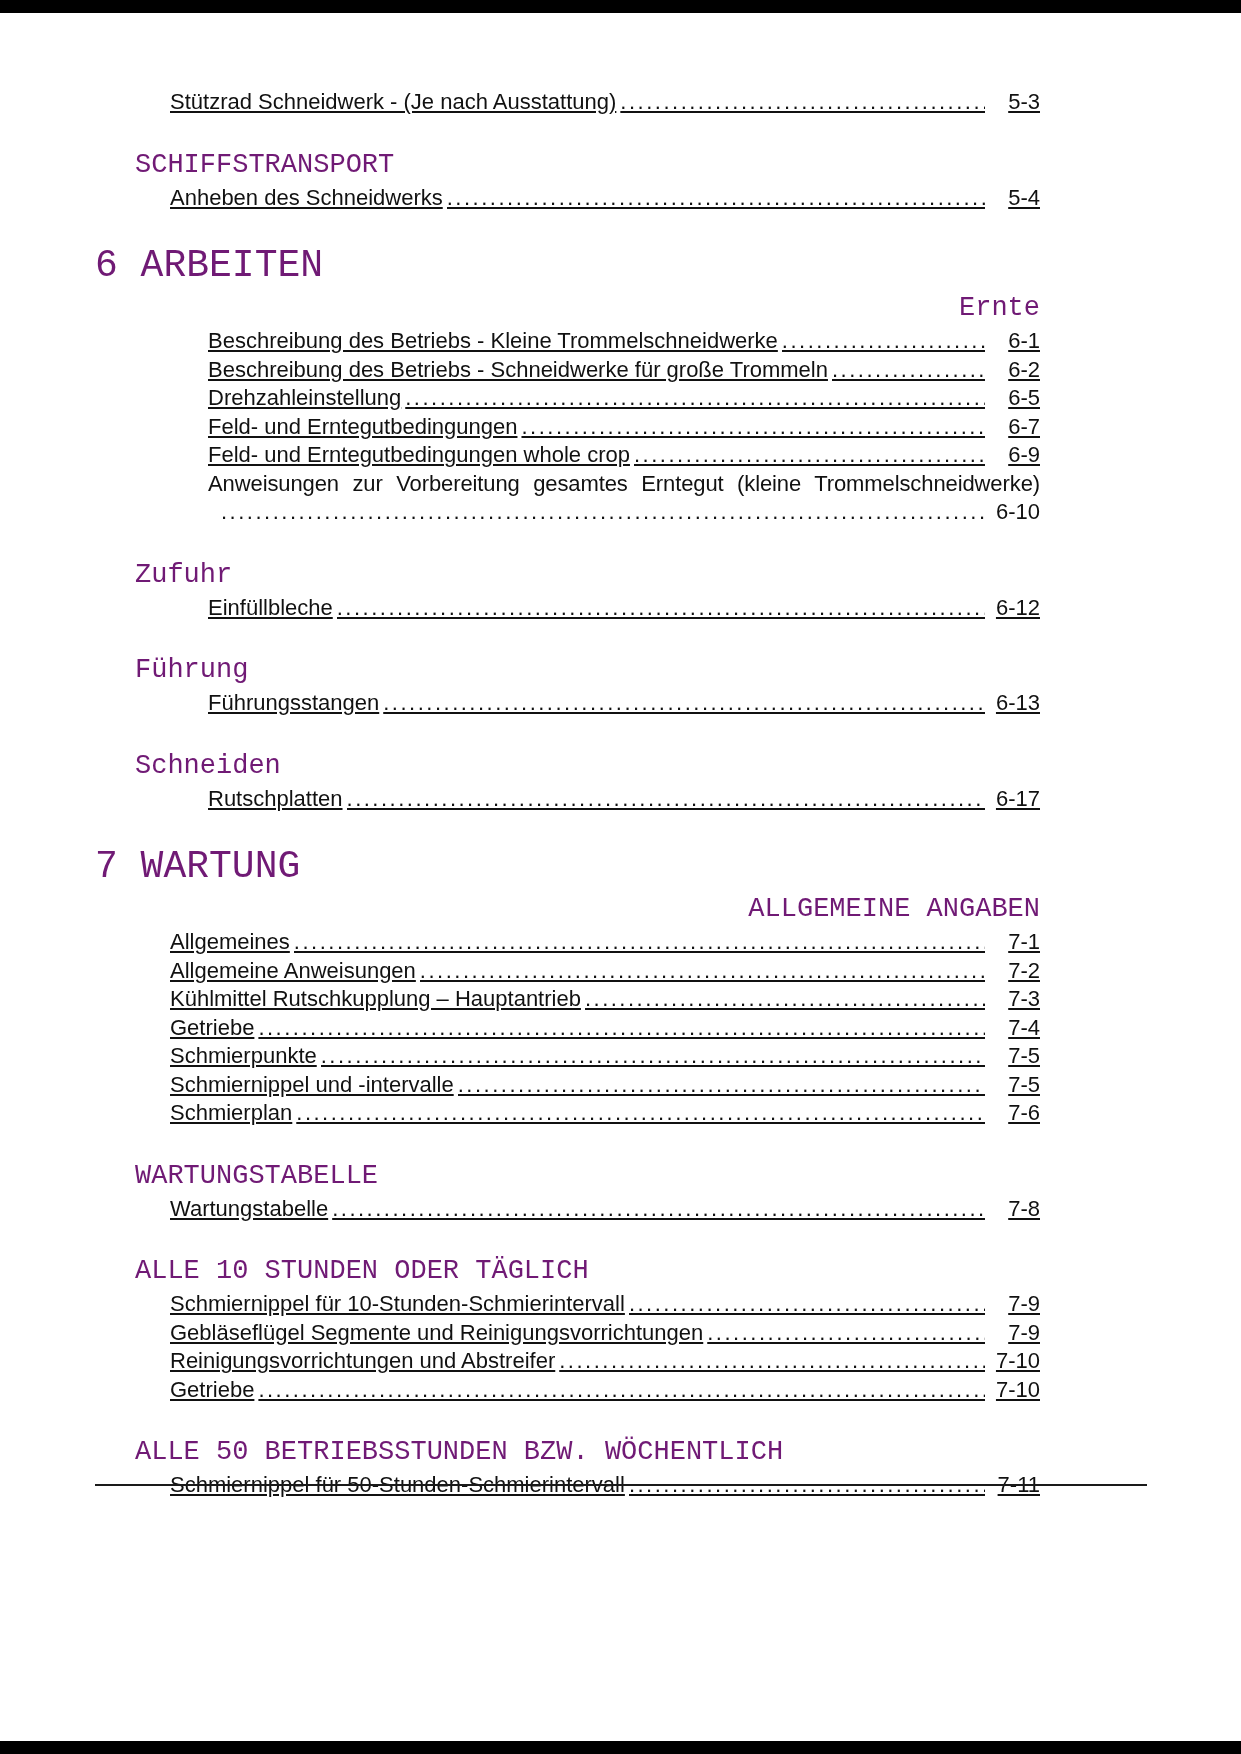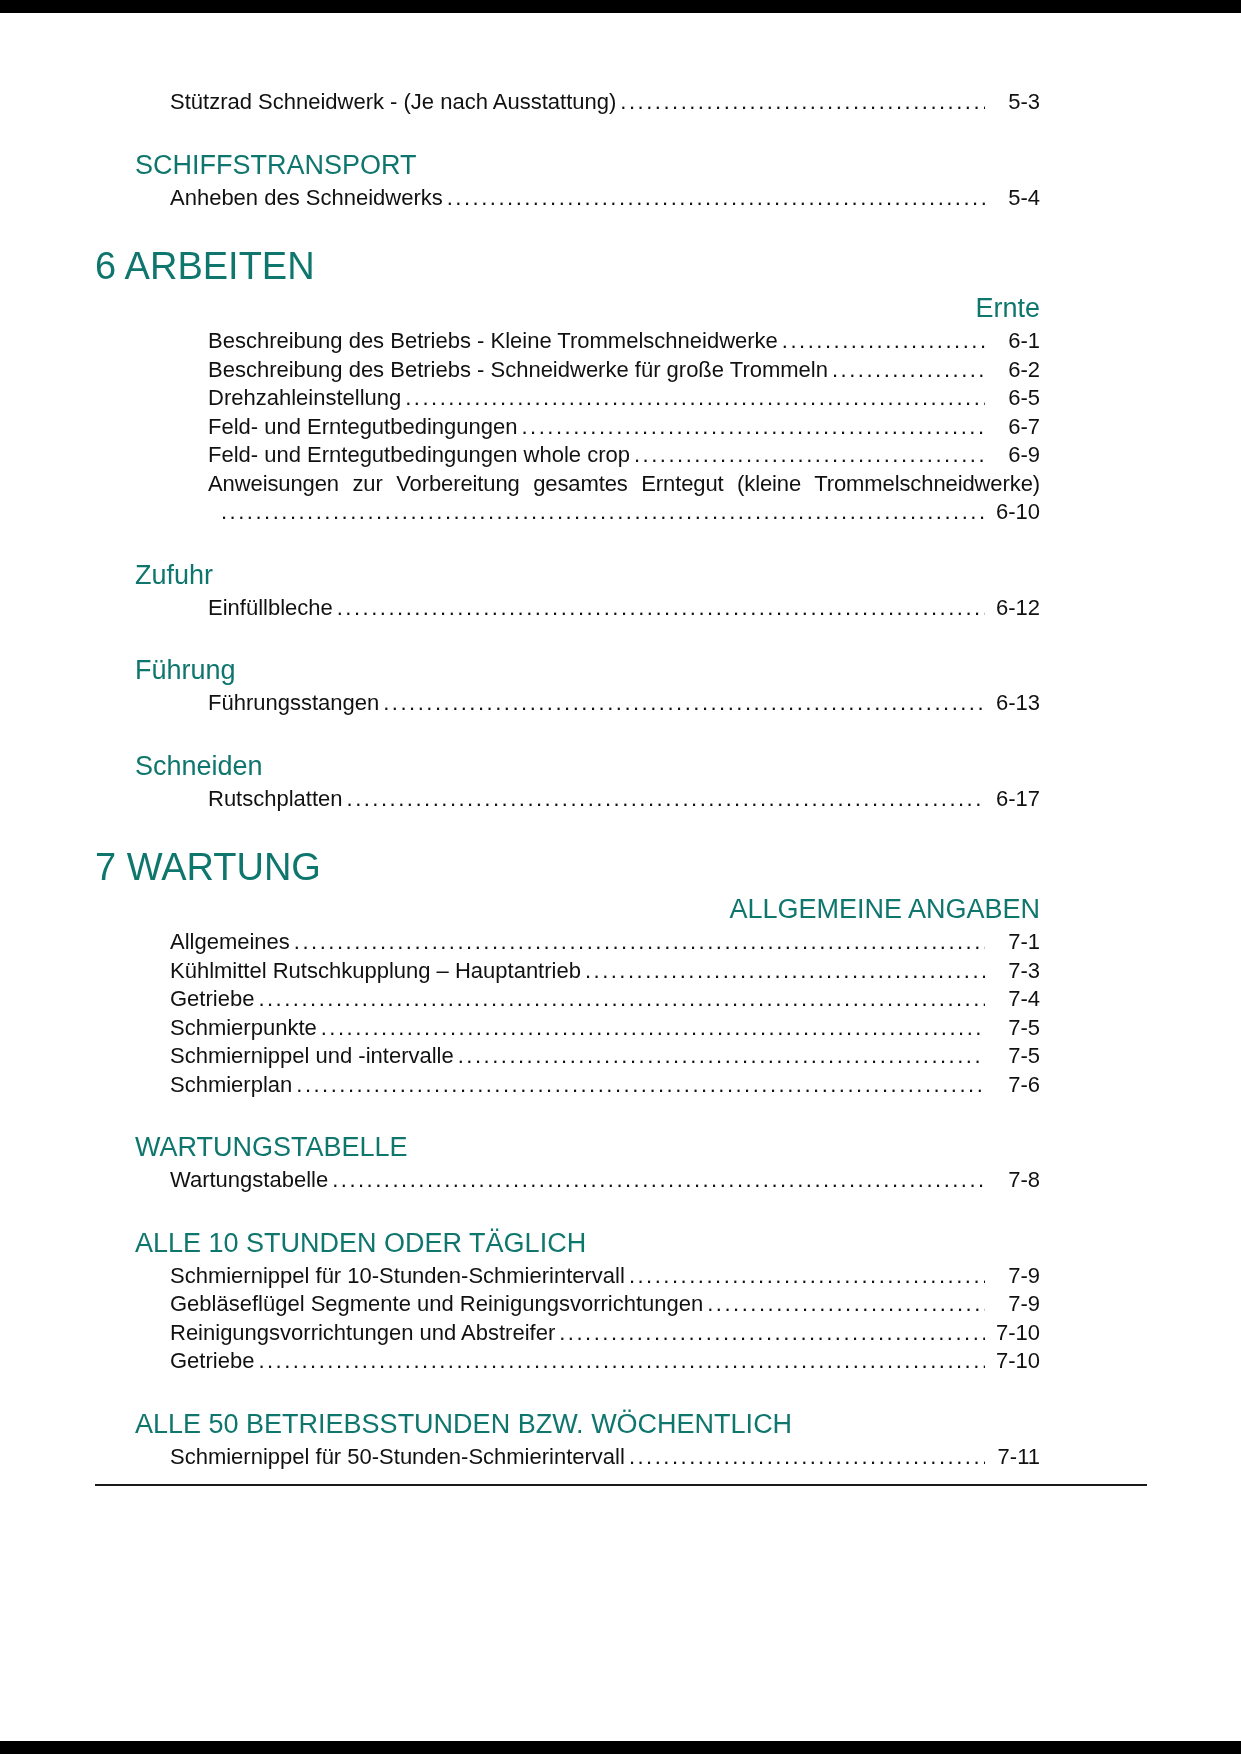--- a/index.html
+++ b/index.html
@@ -30,42 +30,42 @@
     width: 1052px; height: 2px;
     background: #1a1a1a;
   }
   .content {
     position: absolute;
     top: 88px; left: 95px;
     width: 945px;
   }
   
   .row { display: flex; align-items: baseline; }
-  .entry { font-size: 22px; line-height: 28.5px; }
+  .entry { font-size: 22px; line-height: 28.5px; text-decoration: underline; }
   .lvl-1 { margin-left: 75px; }
   .lvl-2 { margin-left: 113px; }
   .label { white-space: nowrap; }
   .dots {
     flex: 1;
     overflow: hidden;
     white-space: nowrap;
     margin: 0 3px 0 4px;
     min-width: 12px;
   }
   .dots::after {
     content: "...................................................................................................................................................................................";
     letter-spacing: 2.5px;
   }
   .pagenum { min-width: 52px; text-align: right; white-space: nowrap; }
   
   .entry-wrapped { font-size: 22px; line-height: 28.5px; }
   .wrap-line1 { text-align: justify; text-align-last: justify; letter-spacing: -0.1px; }
   .wrap-line2 { padding-left: 9px; justify-content: center; }
   
-  .heading { font-weight: 400; color: #0f766e; }
+  .heading { font-weight: 400; color: #701a75; font-family: Liberation Mono, monospace; }
   .chapter {
     font-size: 38px;
     line-height: 36px;
     margin-top: 36px;
     margin-bottom: 4px;
   }
   .section, .subsection {
     font-size: 27px;
     line-height: 32px;
     margin-left: 40px;
@@ -144,20 +144,25 @@
       <span class="pagenum">6-17</span>
     </div>
     <div class="heading chapter">7 WARTUNG</div>
     <div class="heading section">ALLGEMEINE ANGABEN</div>
     <div class="row entry lvl-1">
       <span class="label">Allgemeines</span>
       <span class="dots"></span>
       <span class="pagenum">7-1</span>
     </div>
     <div class="row entry lvl-1">
+      <span class="label">Allgemeine Anweisungen</span>
+      <span class="dots"></span>
+      <span class="pagenum">7-2</span>
+    </div>
+    <div class="row entry lvl-1">
       <span class="label">Kühlmittel Rutschkupplung – Hauptantrieb</span>
       <span class="dots"></span>
       <span class="pagenum">7-3</span>
     </div>
     <div class="row entry lvl-1">
       <span class="label">Getriebe</span>
       <span class="dots"></span>
       <span class="pagenum">7-4</span>
     </div>
     <div class="row entry lvl-1">

